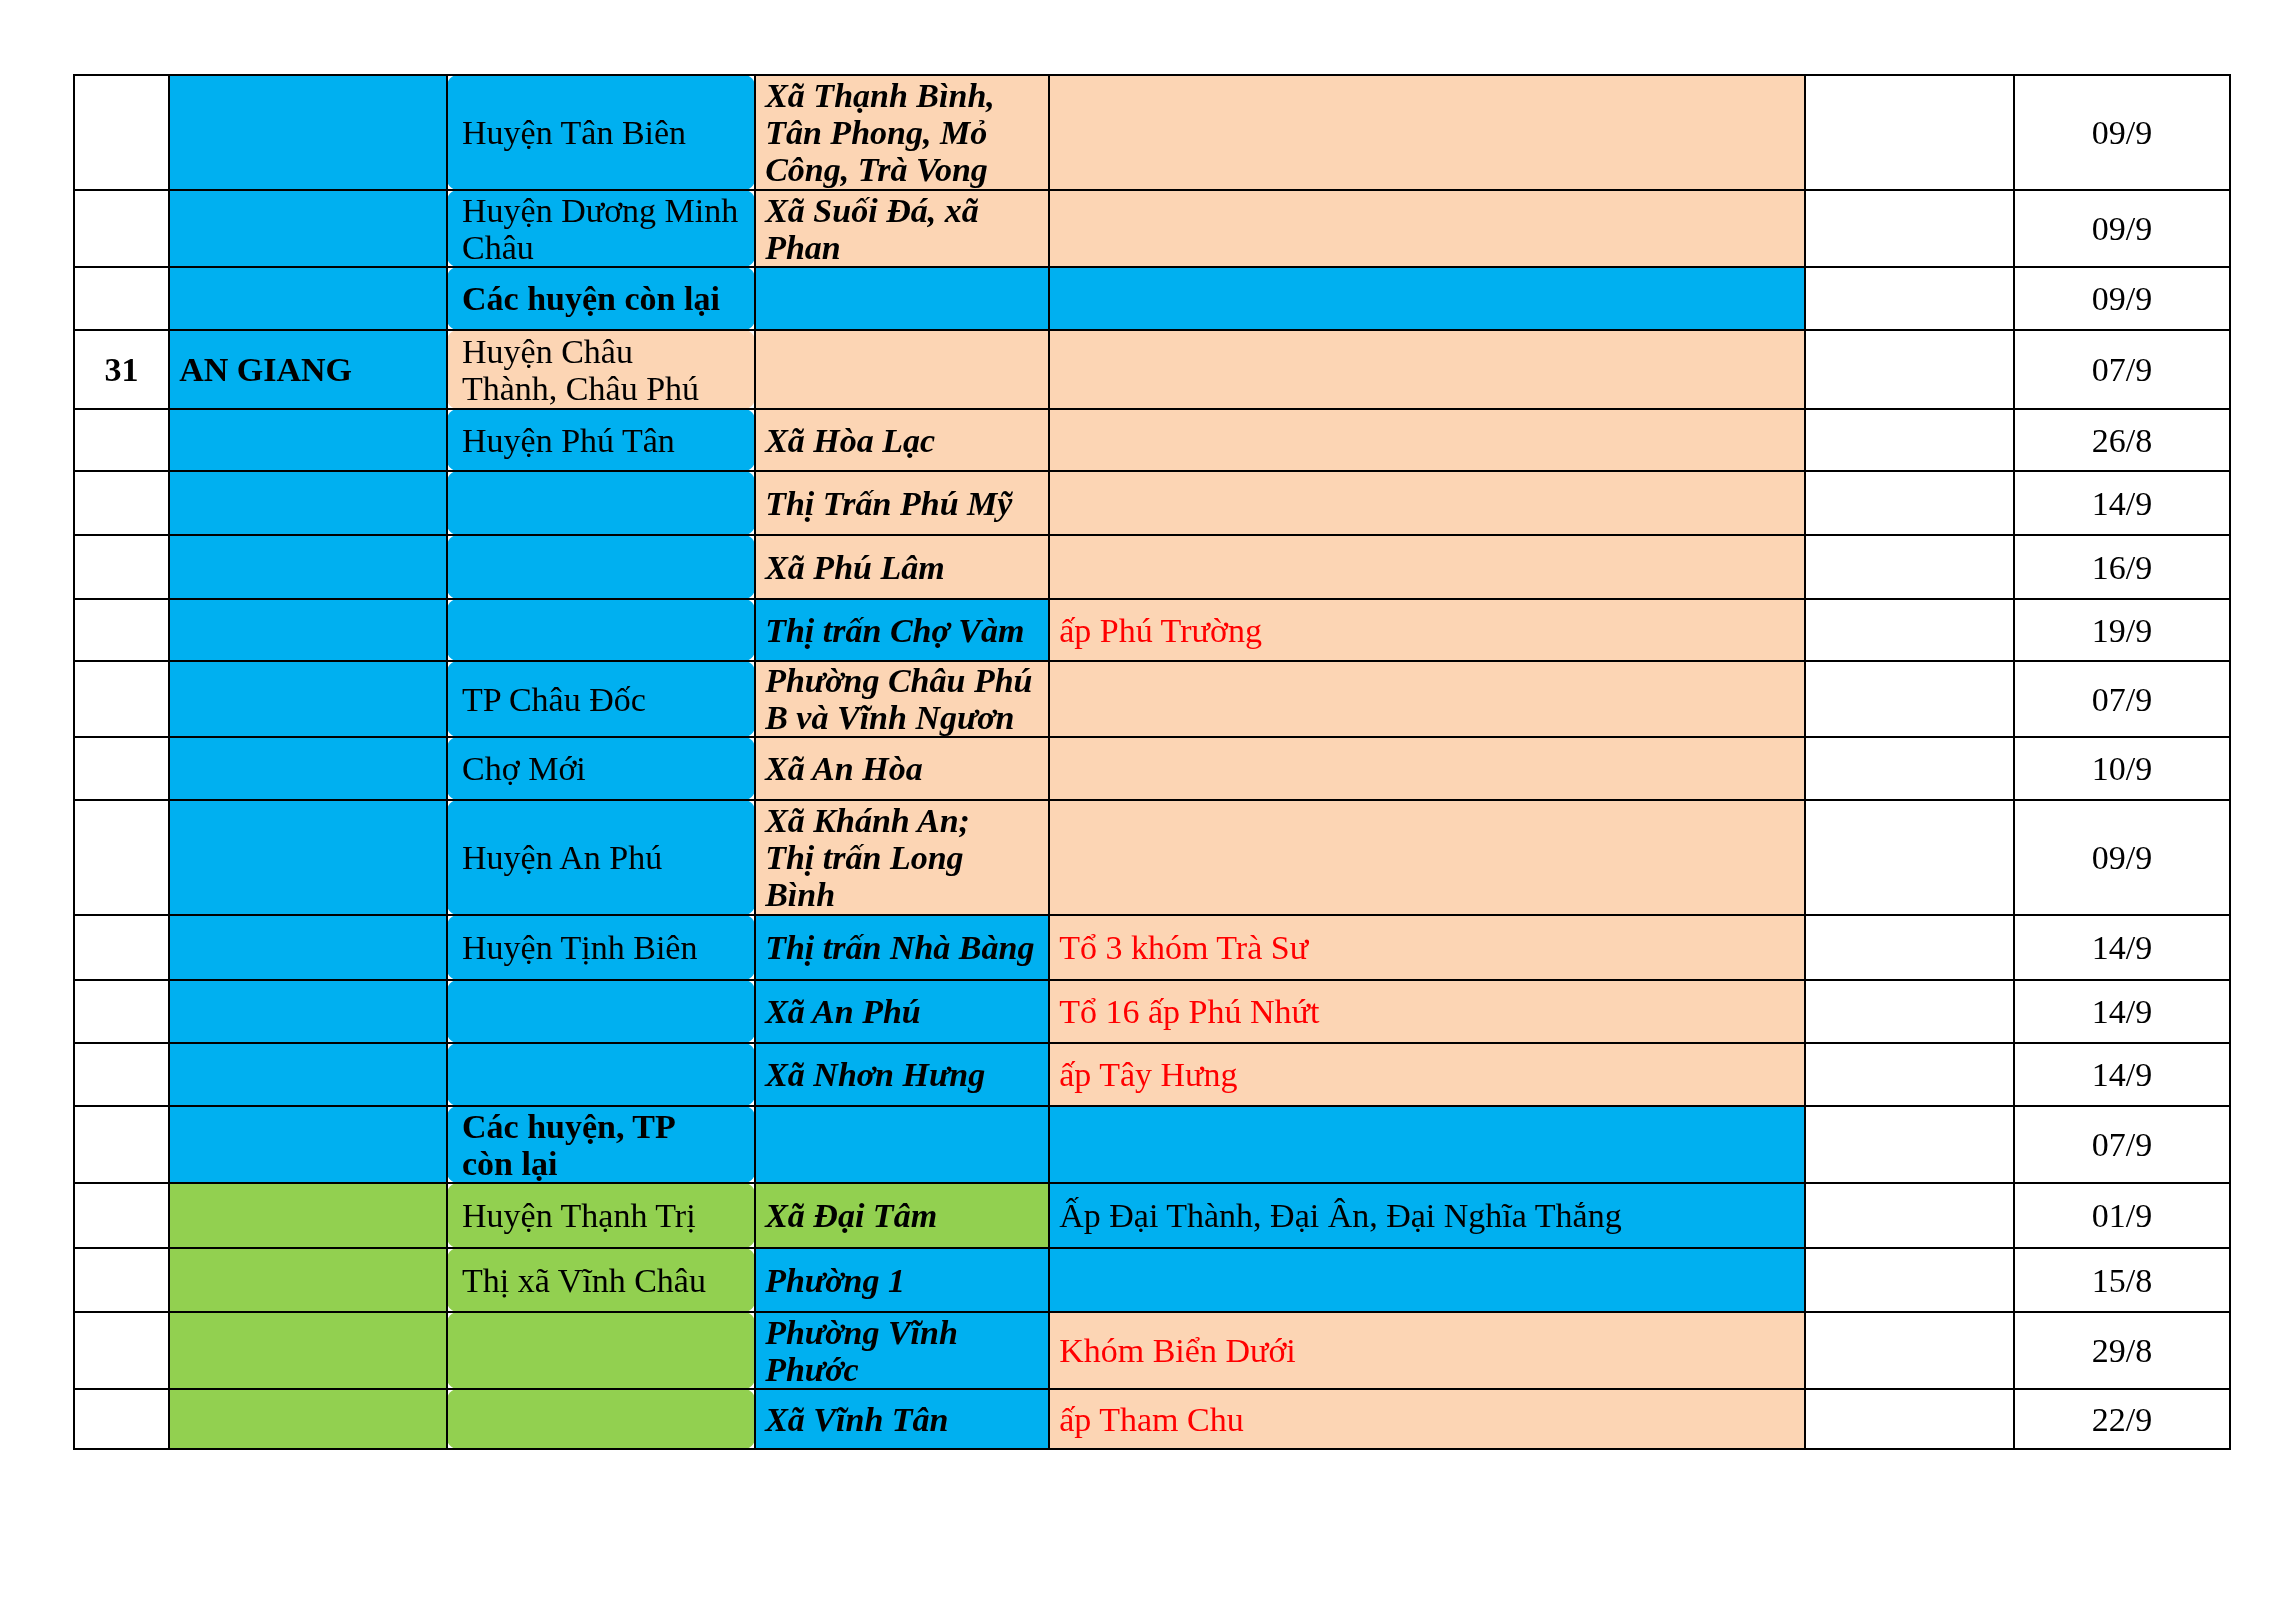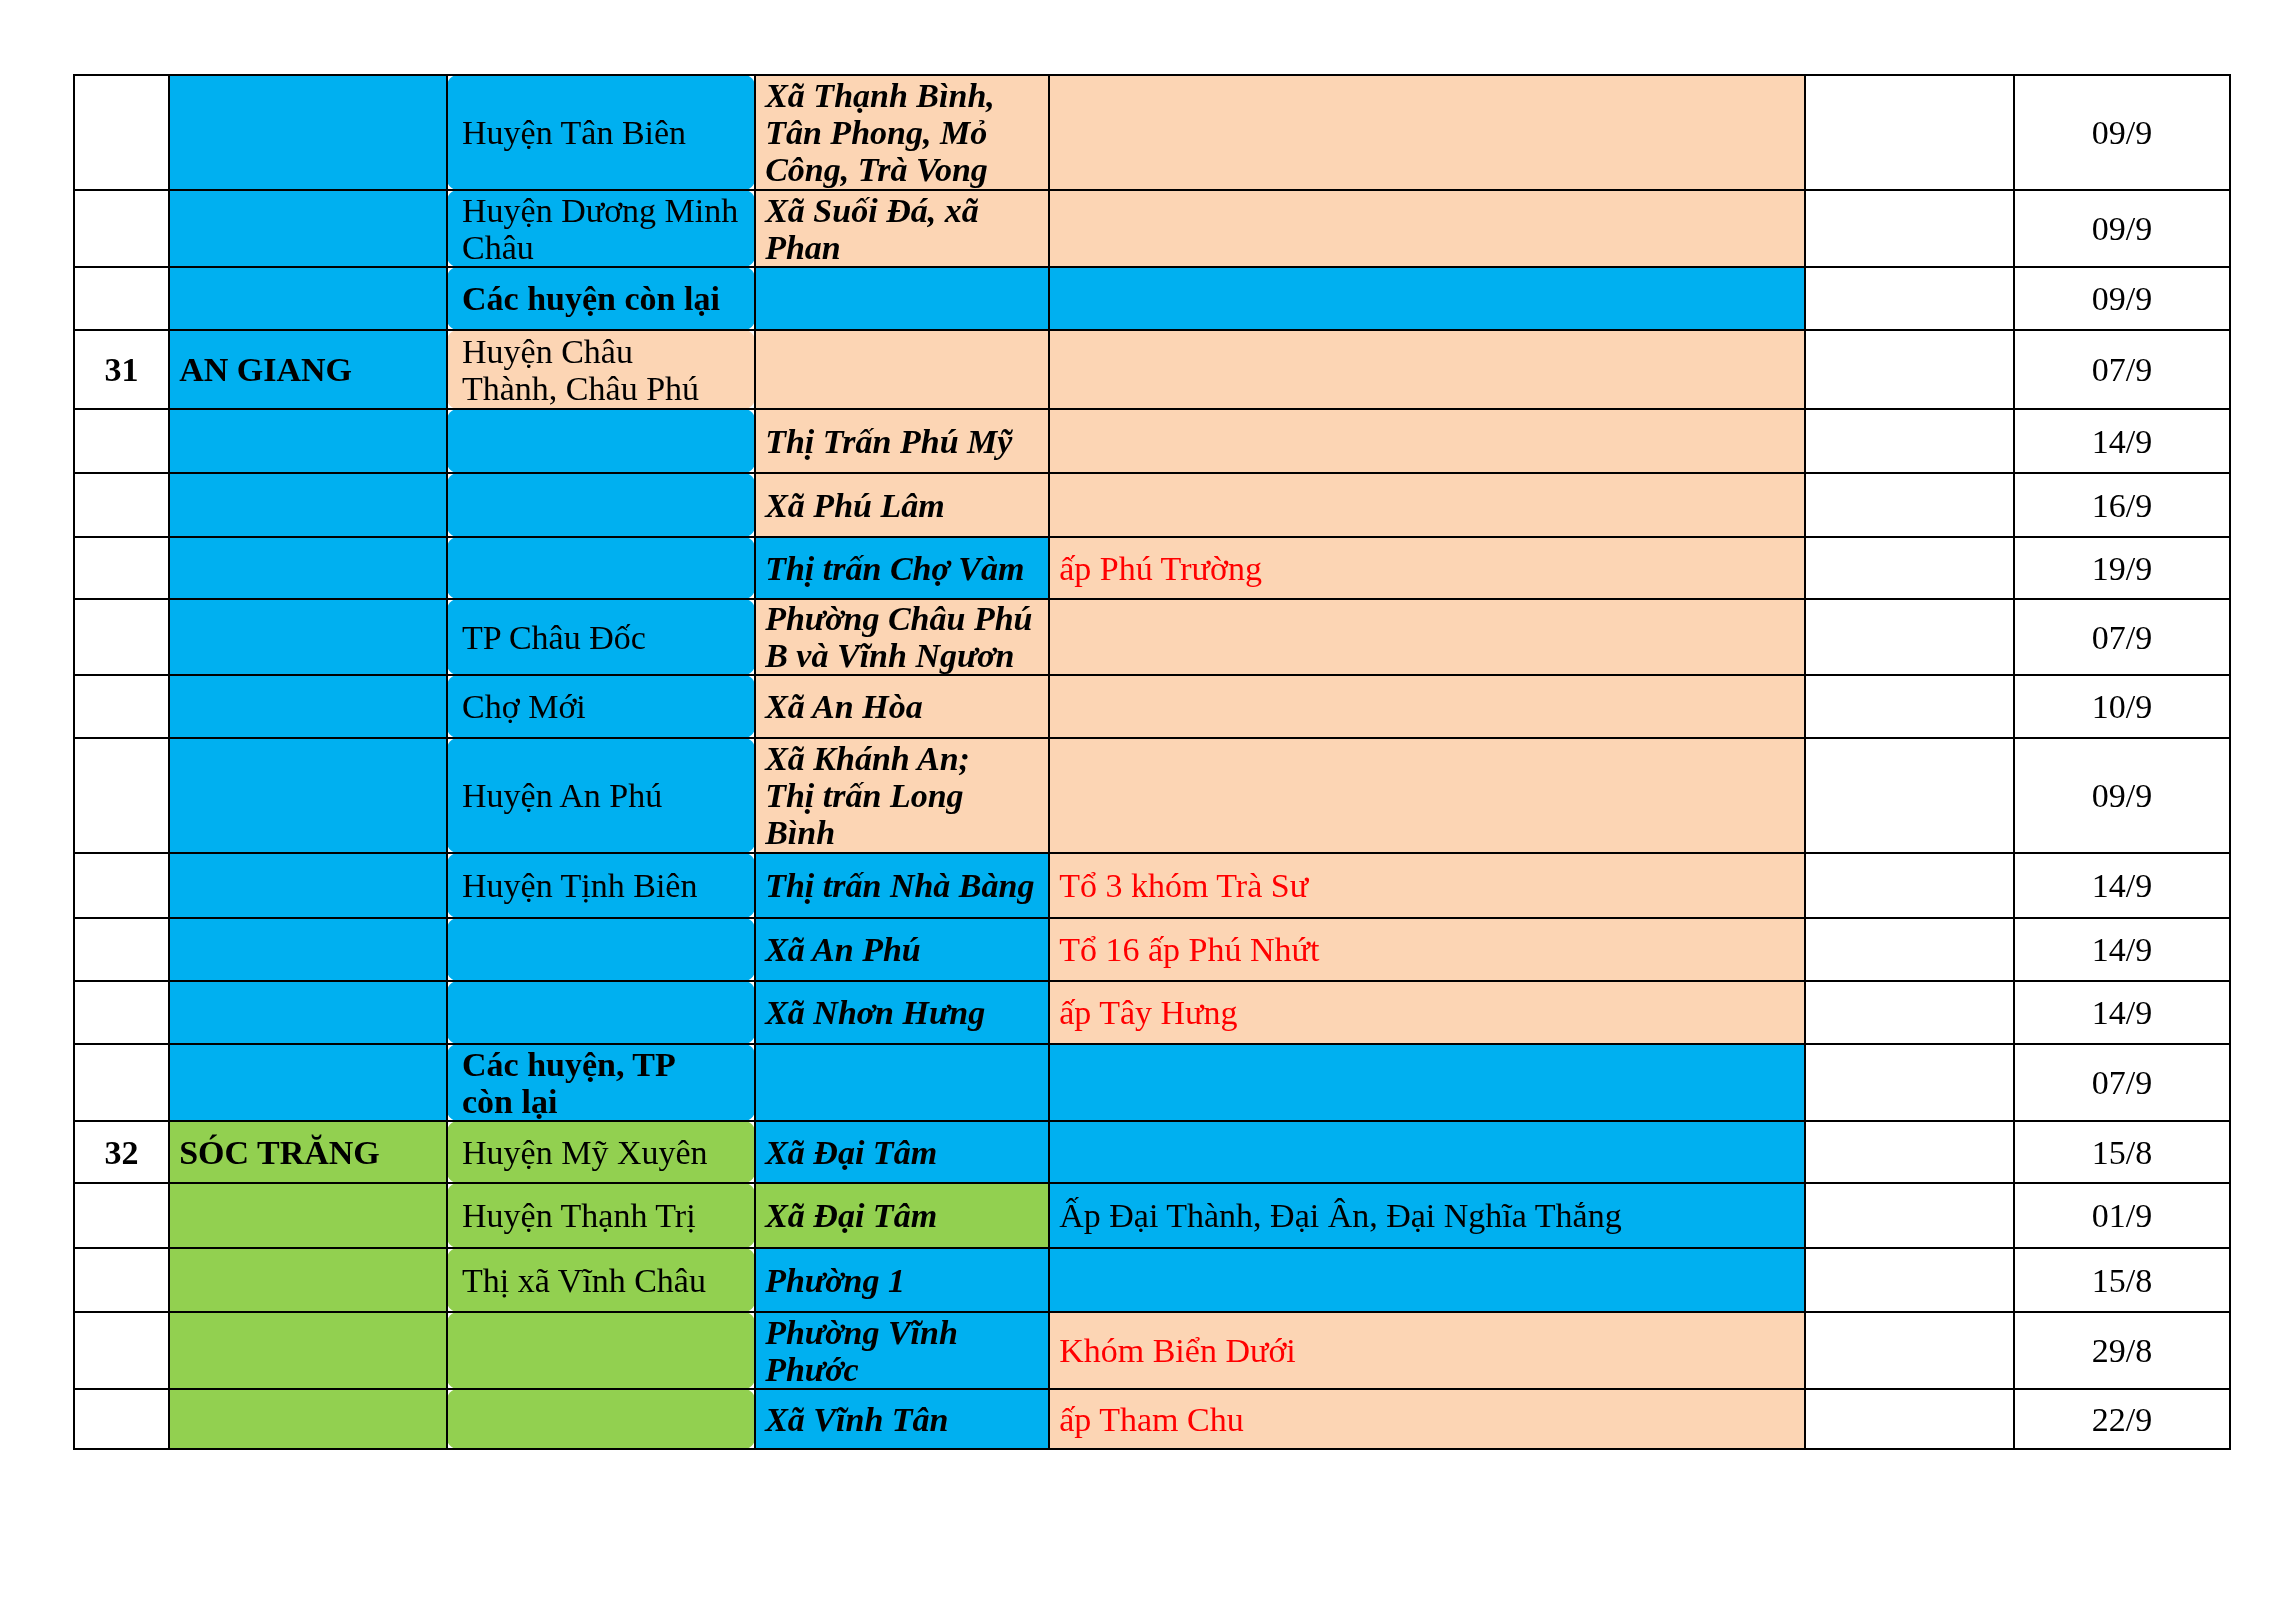--- a/index.html
+++ b/index.html
@@ -103,20 +103,29 @@
         <tr style="height: 79px;">
     <td class="c0">31</td>
     <td class="c1 bg-blue">AN GIANG</td>
     <td class="c2 bg-peach">Huyện Châu
 Thành, Châu Phú</td>
     <td class="c3 bg-peach"></td>
     <td class="c4 bg-peach"></td>
     <td class="c5"></td>
     <td class="c6">07/9</td>
   </tr>
+        <tr style="height: 62px;">
+    <td class="c0"></td>
+    <td class="c1 bg-blue"></td>
+    <td class="c2 bg-blue">Huyện Phú Tân</td>
+    <td class="c3 bg-peach">Xã Hòa Lạc</td>
+    <td class="c4 bg-peach"></td>
+    <td class="c5"></td>
+    <td class="c6">26/8</td>
+  </tr>
         <tr style="height: 64px;">
     <td class="c0"></td>
     <td class="c1 bg-blue"></td>
     <td class="c2 bg-blue"></td>
     <td class="c3 bg-peach">Thị Trấn Phú Mỹ</td>
     <td class="c4 bg-peach"></td>
     <td class="c5"></td>
     <td class="c6">14/9</td>
   </tr>
         <tr style="height: 64px;">
@@ -196,29 +205,20 @@
   </tr>
         <tr style="height: 77px;">
     <td class="c0"></td>
     <td class="c1 bg-blue"></td>
     <td class="c2 bg-blue bold">Các huyện, TP
 còn lại</td>
     <td class="c3 bg-blue"></td>
     <td class="c4 bg-blue"></td>
     <td class="c5"></td>
     <td class="c6">07/9</td>
-  </tr>
-        <tr style="height: 62px;">
-    <td class="c0">32</td>
-    <td class="c1 bg-green">SÓC TRĂNG</td>
-    <td class="c2 bg-green">Huyện Mỹ Xuyên</td>
-    <td class="c3 bg-blue">Xã Đại Tâm</td>
-    <td class="c4 bg-blue"></td>
-    <td class="c5"></td>
-    <td class="c6">15/8</td>
   </tr>
         <tr style="height: 65px;">
     <td class="c0"></td>
     <td class="c1 bg-green"></td>
     <td class="c2 bg-green">Huyện Thạnh Trị</td>
     <td class="c3 bg-green">Xã Đại Tâm</td>
     <td class="c4 bg-blue">Ấp Đại Thành, Đại Ân, Đại Nghĩa Thắng</td>
     <td class="c5"></td>
     <td class="c6">01/9</td>
   </tr>

